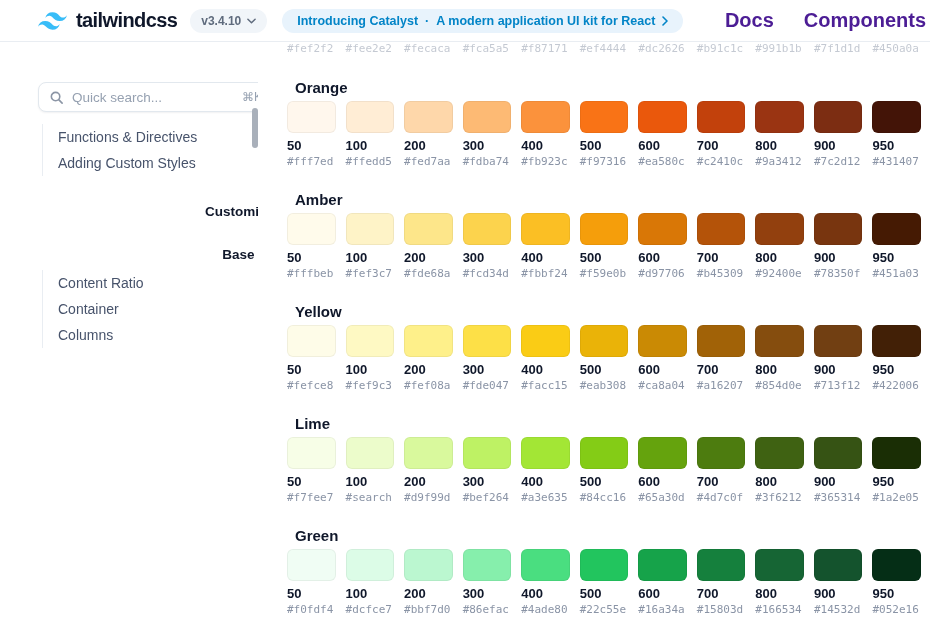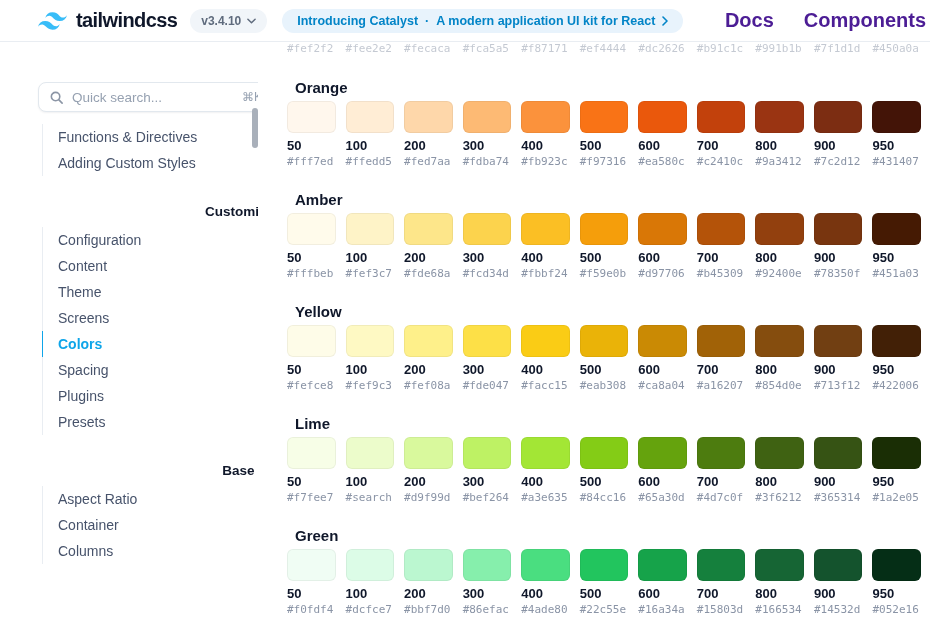--- a/index.html
+++ b/index.html
@@ -97,39 +97,29 @@
   <div class="side-section">
 
     <ul class="side-list">
           <li class="side-item">Functions &amp; Directives</li>
           <li class="side-item">Adding Custom Styles</li>
         </ul>
   </div>
 
   <div class="side-section">
     <div class="side-heading">Customization</div>
-    <ul class="side-list">
-          <li class="side-item">Configuration</li>
-          <li class="side-item">Content</li>
-          <li class="side-item">Theme</li>
-          <li class="side-item">Screens</li>
-          <li class="side-item active">Colors</li>
-          <li class="side-item">Spacing</li>
-          <li class="side-item">Plugins</li>
-          <li class="side-item">Presets</li>
-        </ul>
   </div>
 
   <div class="side-section">
     <div class="side-heading">Base Styles</div>
   </div>
 
   <div class="side-section">
     <ul class="side-list">
-          <li class="side-item">Aspect Ratio</li>
+          <li class="side-item">Content Ratio</li>
           <li class="side-item">Container</li>
           <li class="side-item">Columns</li>
         </ul>
   </div>
 </nav>
   <div class="scroll-thumb"></div>
 </aside>
 
 <main class="main">
   <div class="cliprow grid11" id="cliprow">

